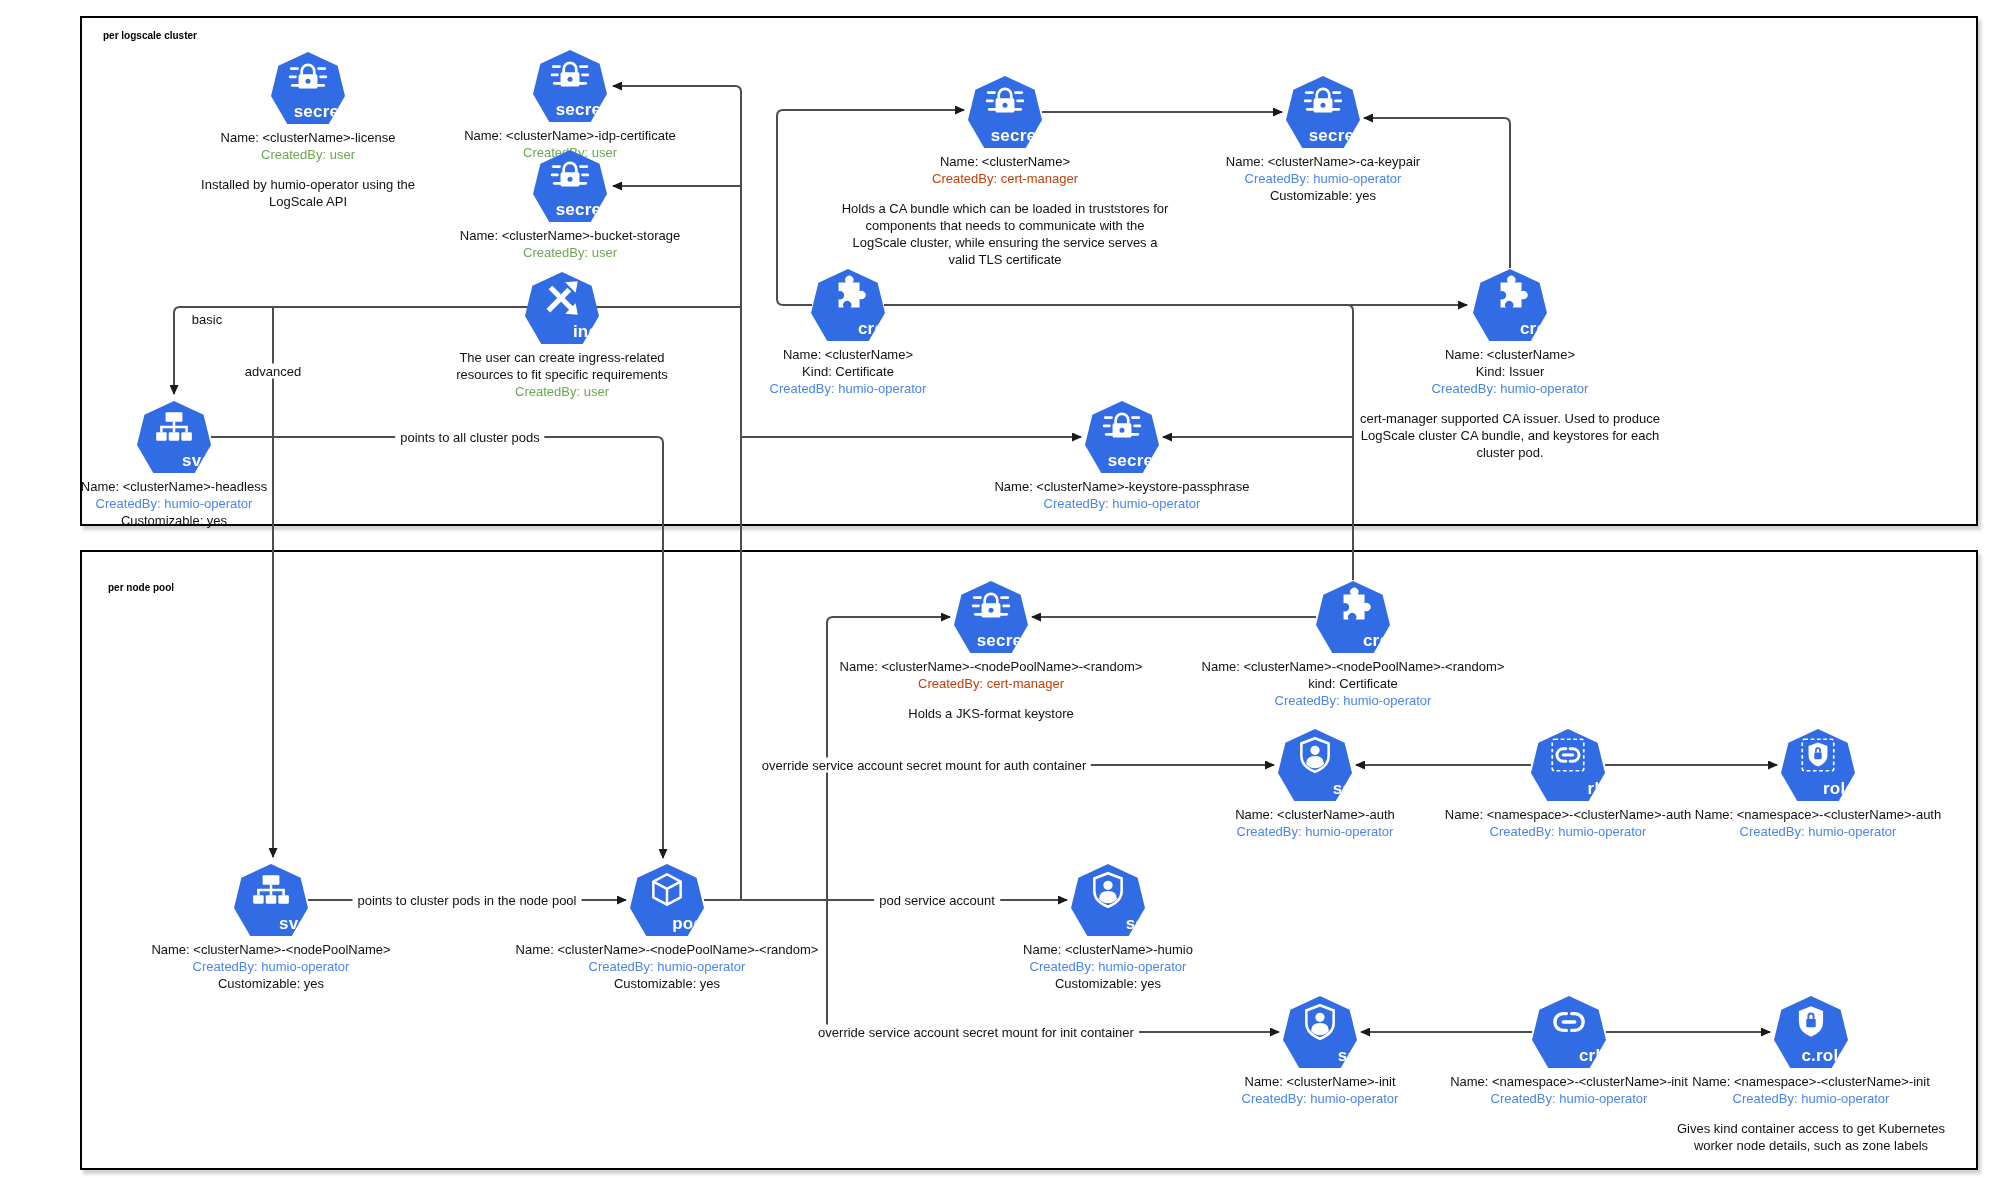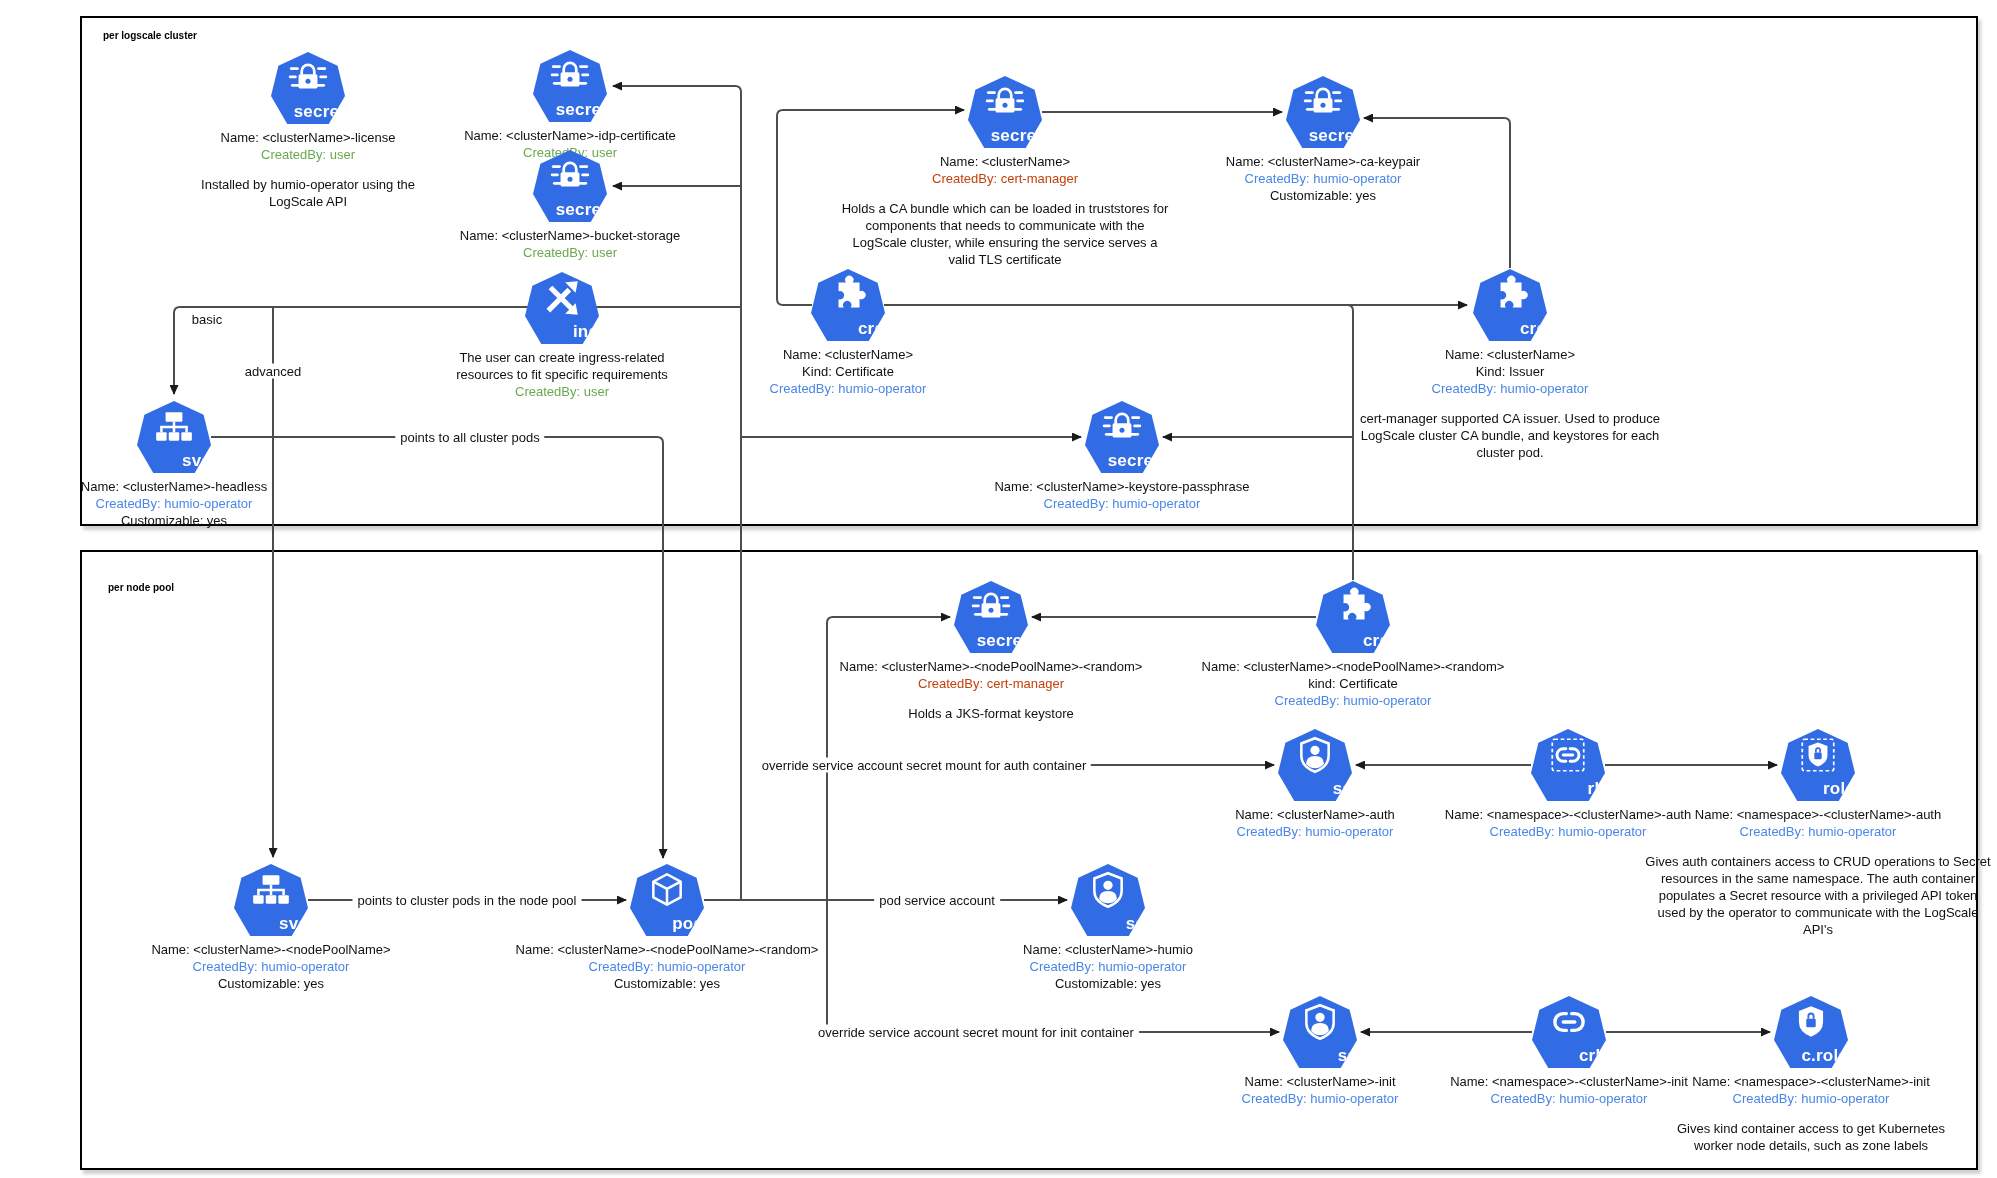--- a/index.html
+++ b/index.html
@@ -349,21 +349,21 @@
       <svg class="glyph" viewBox="0 0 40 40">
           <rect x="5" y="5" width="30" height="30" rx="2" fill="none" stroke="#fff" stroke-width="1.6" stroke-dasharray="3.5 2.5"></rect>
           <path d="M20 8 L29 11.5 V20 Q29 27.5 20 31 Q11 27.5 11 20 V11.5 Z" fill="#fff"></path>
           <rect x="16.5" y="17.5" width="7" height="6.5" rx="1" fill="#326CE5"></rect>
           <path d="M18 17.5 v-2 a2 2 0 0 1 4 0 v2" fill="none" stroke="#326CE5" stroke-width="1.6"></path>
         </svg>
       <span class="badge">role</span>
     </div>
     <div class="ntext"><div class="nm">Name: &lt;namespace&gt;-&lt;clusterName&gt;-auth</div>
     <div class="by-op">CreatedBy: humio-operator</div>
-    <div class="note" style="width:348px;">Gives auth containers access to CRUD operations to Secret resources in the same namespace. The auth container populates a Secret resource with a privileged API token used by the operator to communicate with the LogScale API's</div></div>
+    </div>
   </div>
 
   <div class="node" style="left:131px;top:864px;width:280px;">
     <div class="hep">
       <svg class="glyph" viewBox="0 0 40 40">
           <g fill="#fff">
             <rect x="12" y="6" width="16" height="9" rx="1"></rect>
             <rect x="3" y="25" width="10" height="8" rx="1"></rect>
             <rect x="15" y="25" width="10" height="8" rx="1"></rect>
             <rect x="27" y="25" width="10" height="8" rx="1"></rect>

